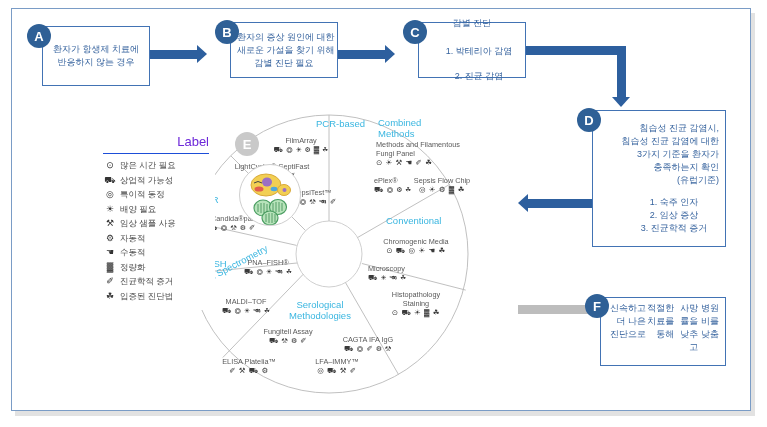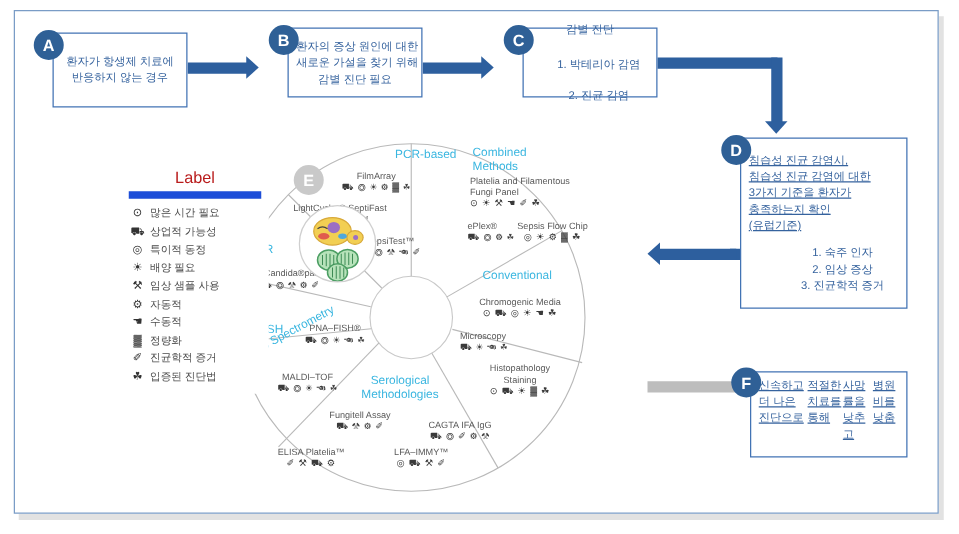--- a/index.html
+++ b/index.html
@@ -32,21 +32,21 @@
     color:#36639e;
     text-align:center;
     font-size:9px;
     line-height:13px;
     padding:4px 6px;
     z-index:6;
   }
   .box .ln { display:block; white-space:nowrap; }
   .box .ttl { display:block; margin-bottom:3px; }
   .box .li { display:block; text-align:center; padding-left:14px; white-space:nowrap; }
-  .box .c  { display:block; text-align:left;text-decoration:underline; }
+  .box .c  { display:block; text-align:right; }
 
   
   .badge {
     position:absolute;
     width:24px; height:24px;
     border-radius:50%;
     background:#2f6096;
     color:#ffffff;
     font-size:13px;
     font-weight:bold;
@@ -95,25 +95,25 @@
   
   .legend {
     position:absolute;
     left:97px; top:130px;
     width:118px;
     padding:4px 6px 6px 6px;
     z-index:7;
     background:#ffffff;
   }
   .legend-title {
-    text-align:center;
+    text-align:right;
     font-size:13px;
-    color:#b91c1c;
+    color:#6d28d9;
     padding-bottom:4px;
-    border-bottom:6px solid #1d4ed8;
+    border-bottom:1px solid #1d4ed8;
     margin-bottom:5px;
     font-family:"Liberation Sans", sans-serif;
   }
   .legend-row {
     display:flex; align-items:center;
     font-size:8.5px; color:#4a4a4a;
     line-height:13px;
     margin-bottom:1.5px;
     white-space:nowrap;
   }
@@ -340,21 +340,21 @@
     </div>
     <div class="test" style="left:76px; top:75px; width:96px;">
       <span>SepsiTest™</span>
       <span class="ic">⛟ ◎ ⚒ ☚ ✐</span>
     </div>
 
     <div class="seg-label" style="left:190px; top:4px; width:66px; white-space:normal;">
       <span>Combined Methods</span>
     </div>
     <div class="test wrap" style="left:188px; top:27px; width:84px; text-align:left;">
-      <span>Platelia and Filamentous Fungi Panel</span>
+      <span>Methods and Filamentous Fungi Panel</span>
       <span class="ic">⊙ ☀ ⚒ ☚ ✐ ☘</span>
     </div>
     <div class="test" style="left:186px; top:63px; width:36px; text-align:left;">
       <span>ePlex®</span>
       <span class="ic" style="text-align:left;">⛟ ◎ ⚙ ☘</span>
     </div>
     <div class="test" style="left:222px; top:63px; width:64px;">
       <span>Sepsis Flow Chip</span>
       <span class="ic">◎ ☀ ⚙ ▓ ☘</span>
     </div>

